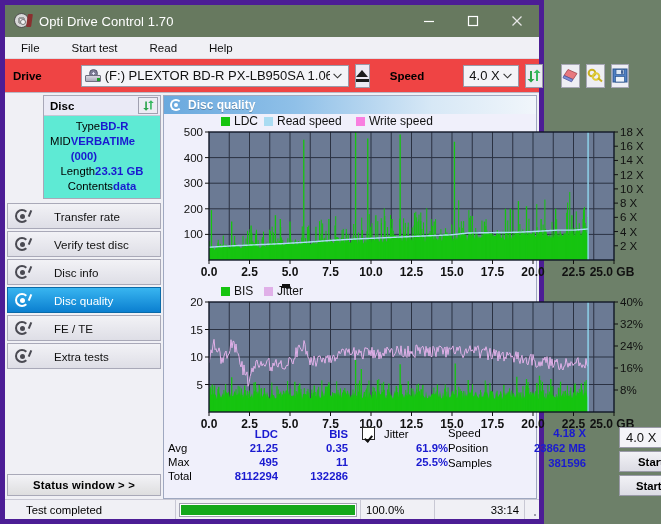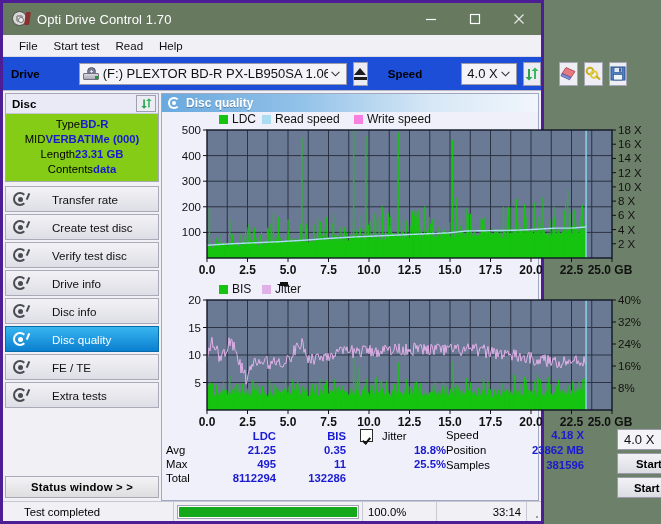--- a/index.html
+++ b/index.html
@@ -7,21 +7,21 @@
   body {
     width: 661px; height: 524px;
     font-family: "Liberation Sans", sans-serif;
     font-size: 11px;
     background: #6d8069;
     overflow: hidden;
   }
   .window {
     width: 544px; height: 524px;
     background: #f0f0f5;
-    border: 3px solid #4c1d95;
+    border: 5px solid #4c1d95;
     display: flex; flex-direction: column;
     position: relative;
   }
   
   .titlebar {
     height: 32px; background: #67795f; color: #ffffff;
     display: flex; align-items: center; flex: 0 0 32px;
   }
   .title-icon {
     width: 18px; height: 18px; margin-left: 8px; margin-right: 8px;
@@ -44,27 +44,27 @@
   .title-text { font-size: 13px; letter-spacing: .1px; }
   .title-spacer { flex: 1; }
   .win-btn {
     width: 44px; height: 32px; display:flex; align-items:center; justify-content:center;
     color:#ffffff;
   }
   .win-btn svg { display:block; }
   
   .menubar {
     height: 22px; flex: 0 0 22px; background:#f0f0f5;
-    display:flex; align-items:center; padding-left: 8px; gap: 0;
+    display:flex; align-items:center; padding-left: 8px; gap: 16px;
     border-bottom: 1px solid #dcdce4;
   }
   .menu-item { padding: 2px 8px; font-size: 11.5px; color:#101010; }
   
   .toolbar {
-    height: 34px; flex: 0 0 34px; background:#1d4ed8;
+    height: 34px; flex: 0 0 34px; background:#ef4444;
     display:flex; align-items:center; padding: 0 6px; gap:6px;
     border-bottom: 1px solid #b9b9c6;
   }
   .tb-label { font-weight: bold; font-size: 11.5px; color:#000; margin-left:2px; margin-right:6px;}
   .combo {
     height: 22px; background:#f4f4f8; border:1px solid #9a9aa8;
     display:flex; align-items:center; padding:0 2px 0 3px; font-size:13px; color:#111;
     position:relative;
     margin-left:27px;
   }
@@ -91,21 +91,21 @@
   .sep { width:1px; height:20px; background:#b4b4c2; margin:0 3px; }
   
   .eject-tri { width:0;height:0;border-left:6px solid transparent;border-right:6px solid transparent;border-bottom:7px solid #1c1c1c; margin-bottom:2px;}
   .eject-bar { width:13px;height:3px;background:#1c1c1c;}
   
   .body-row { flex:1; display:flex; min-height:0; }
   .sidebar {
     width: 158px; flex:0 0 158px; background:#f0f0f5;
     display:flex; flex-direction:column; padding: 2px 2px 0 2px;
   }
-  .disc-panel { border:1px solid #a8a8b8; background:#84cc16; margin-bottom:4px;}
+  .disc-panel { border:1px solid #a8a8b8; background:#5eead4; margin-bottom:4px;margin-left:36px;}
   .disc-head {
     height: 20px; background:#eaeaf6; border-bottom:1px solid #c7c7d6;
     display:flex; align-items:center; padding-left:6px; font-weight:bold; font-size:11.5px;
     justify-content:space-between;
   }
   .disc-head .hbtn { width:20px;height:17px;margin-right:2px;border:1px solid #a0a0b0;background:#ececf4;
     display:flex;align-items:center;justify-content:center;}
   .disc-rows { padding: 3px 6px 4px 6px; }
   .drow { display:flex; justify-content:center; line-height:15px; font-size:11.3px;}
   .drow .k { color:#000; }
@@ -335,37 +335,21 @@
               <i class="tick"></i>
             </span>
           <span>Transfer rate</span>
         </div>
         <div class="nav-item">
           <span class="nav-ic">
               <i class="ring"></i>
               <i class="dot"></i>
               <i class="tick"></i>
             </span>
-          <span>Create test disc</span>
-        </div>
-        <div class="nav-item">
-          <span class="nav-ic">
-              <i class="ring"></i>
-              <i class="dot"></i>
-              <i class="tick"></i>
-            </span>
           <span>Verify test disc</span>
-        </div>
-        <div class="nav-item">
-          <span class="nav-ic">
-              <i class="ring"></i>
-              <i class="dot"></i>
-              <i class="tick"></i>
-            </span>
-          <span>Drive info</span>
         </div>
         <div class="nav-item">
           <span class="nav-ic">
               <i class="ring"></i>
               <i class="dot"></i>
               <i class="tick"></i>
             </span>
           <span>Disc info</span>
         </div>
         <div class="nav-item active">
@@ -1081,21 +1065,21 @@
               <div></div>
               <div class="st-h st-v">LDC</div>
               <div class="st-h st-v">BIS</div>
               <div class="chk"></div>
               <div style="padding-left:6px;">Jitter</div>
 
               <div class="st-k">Avg</div>
               <div class="st-v">21.25</div>
               <div class="st-v">0.35</div>
               <div></div>
-              <div class="st-v2">18.8%</div>
+              <div class="st-v2">61.9%</div>
 
               <div class="st-k">Max</div>
               <div class="st-v">495</div>
               <div class="st-v">11</div>
               <div></div>
               <div class="st-v2">25.5%</div>
 
               <div class="st-k">Total</div>
               <div class="st-v">8112294</div>
               <div class="st-v">132286</div>

